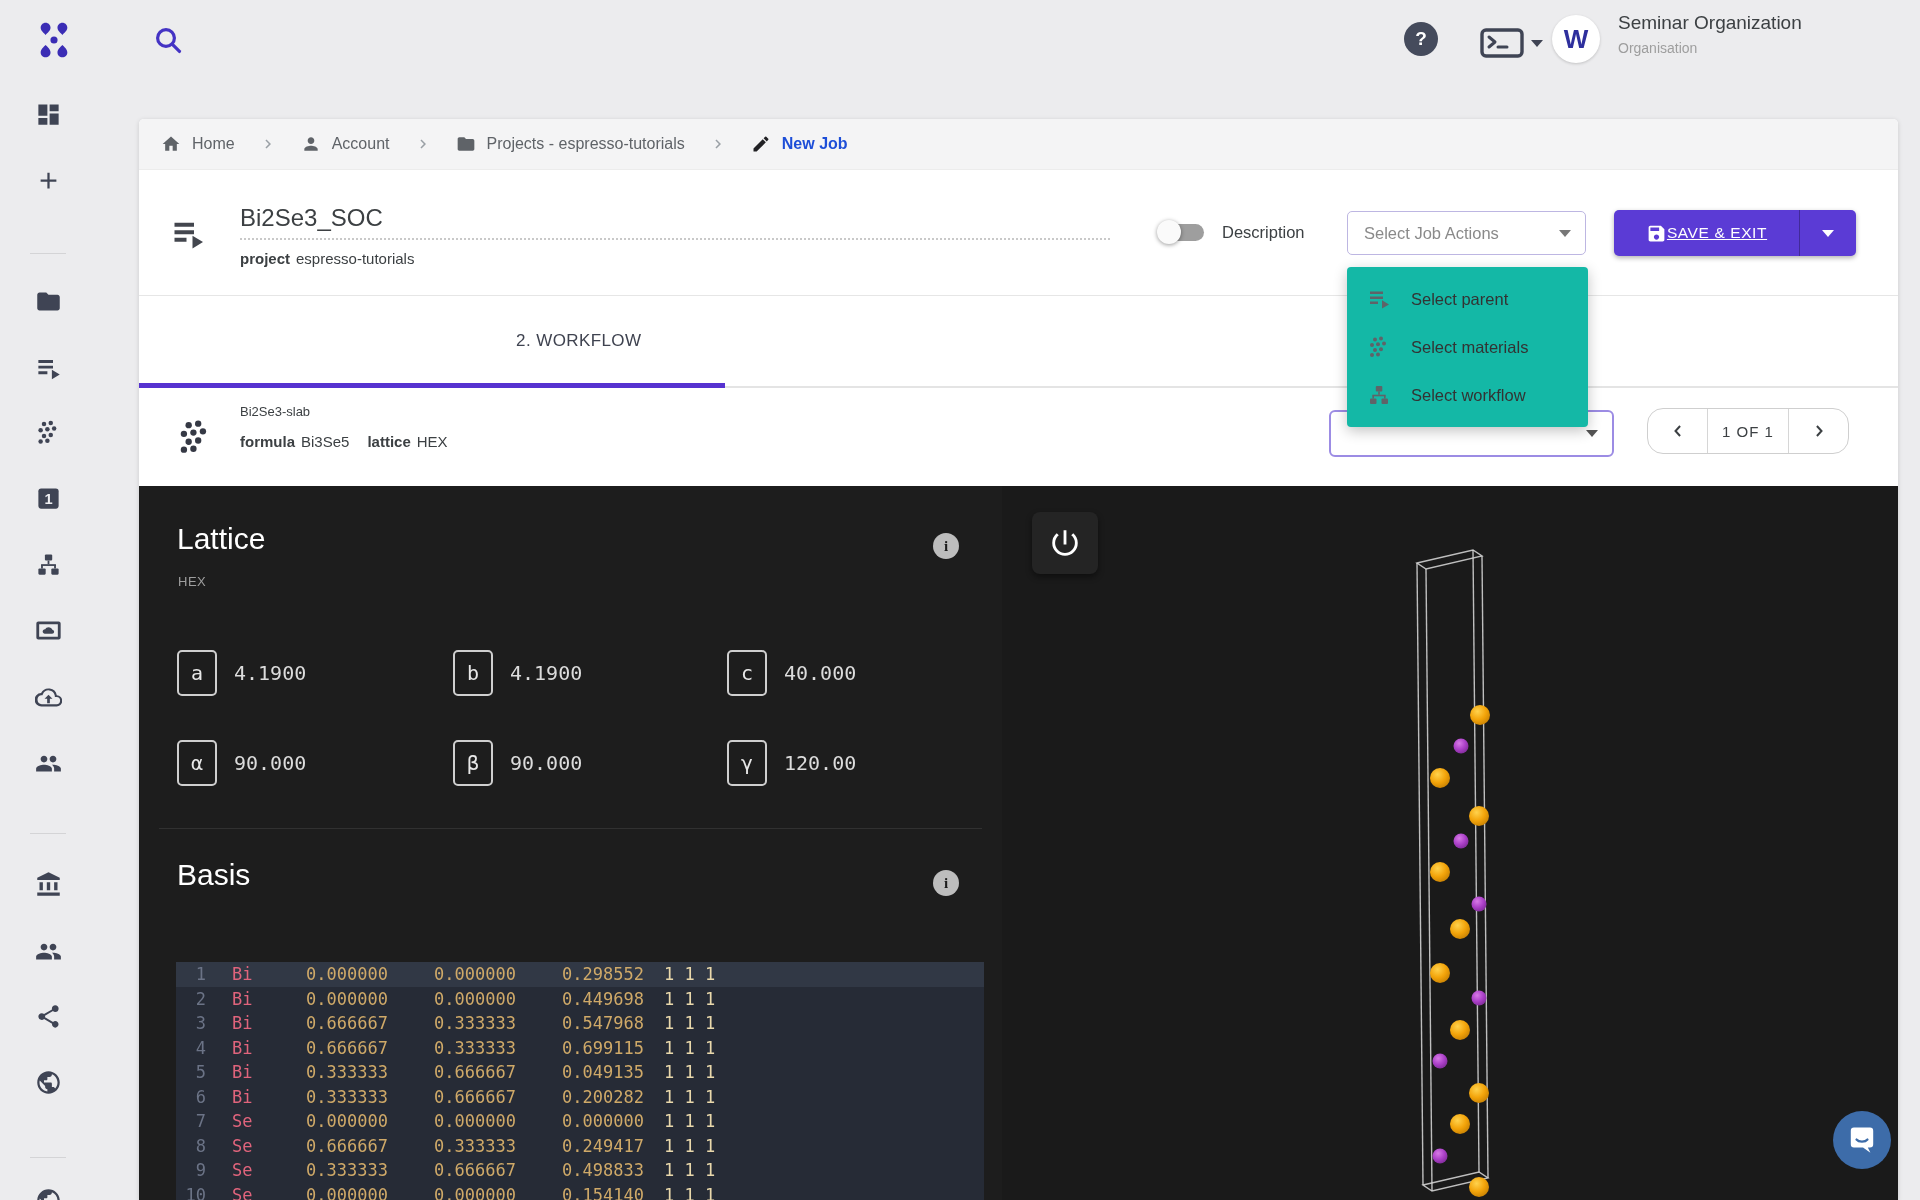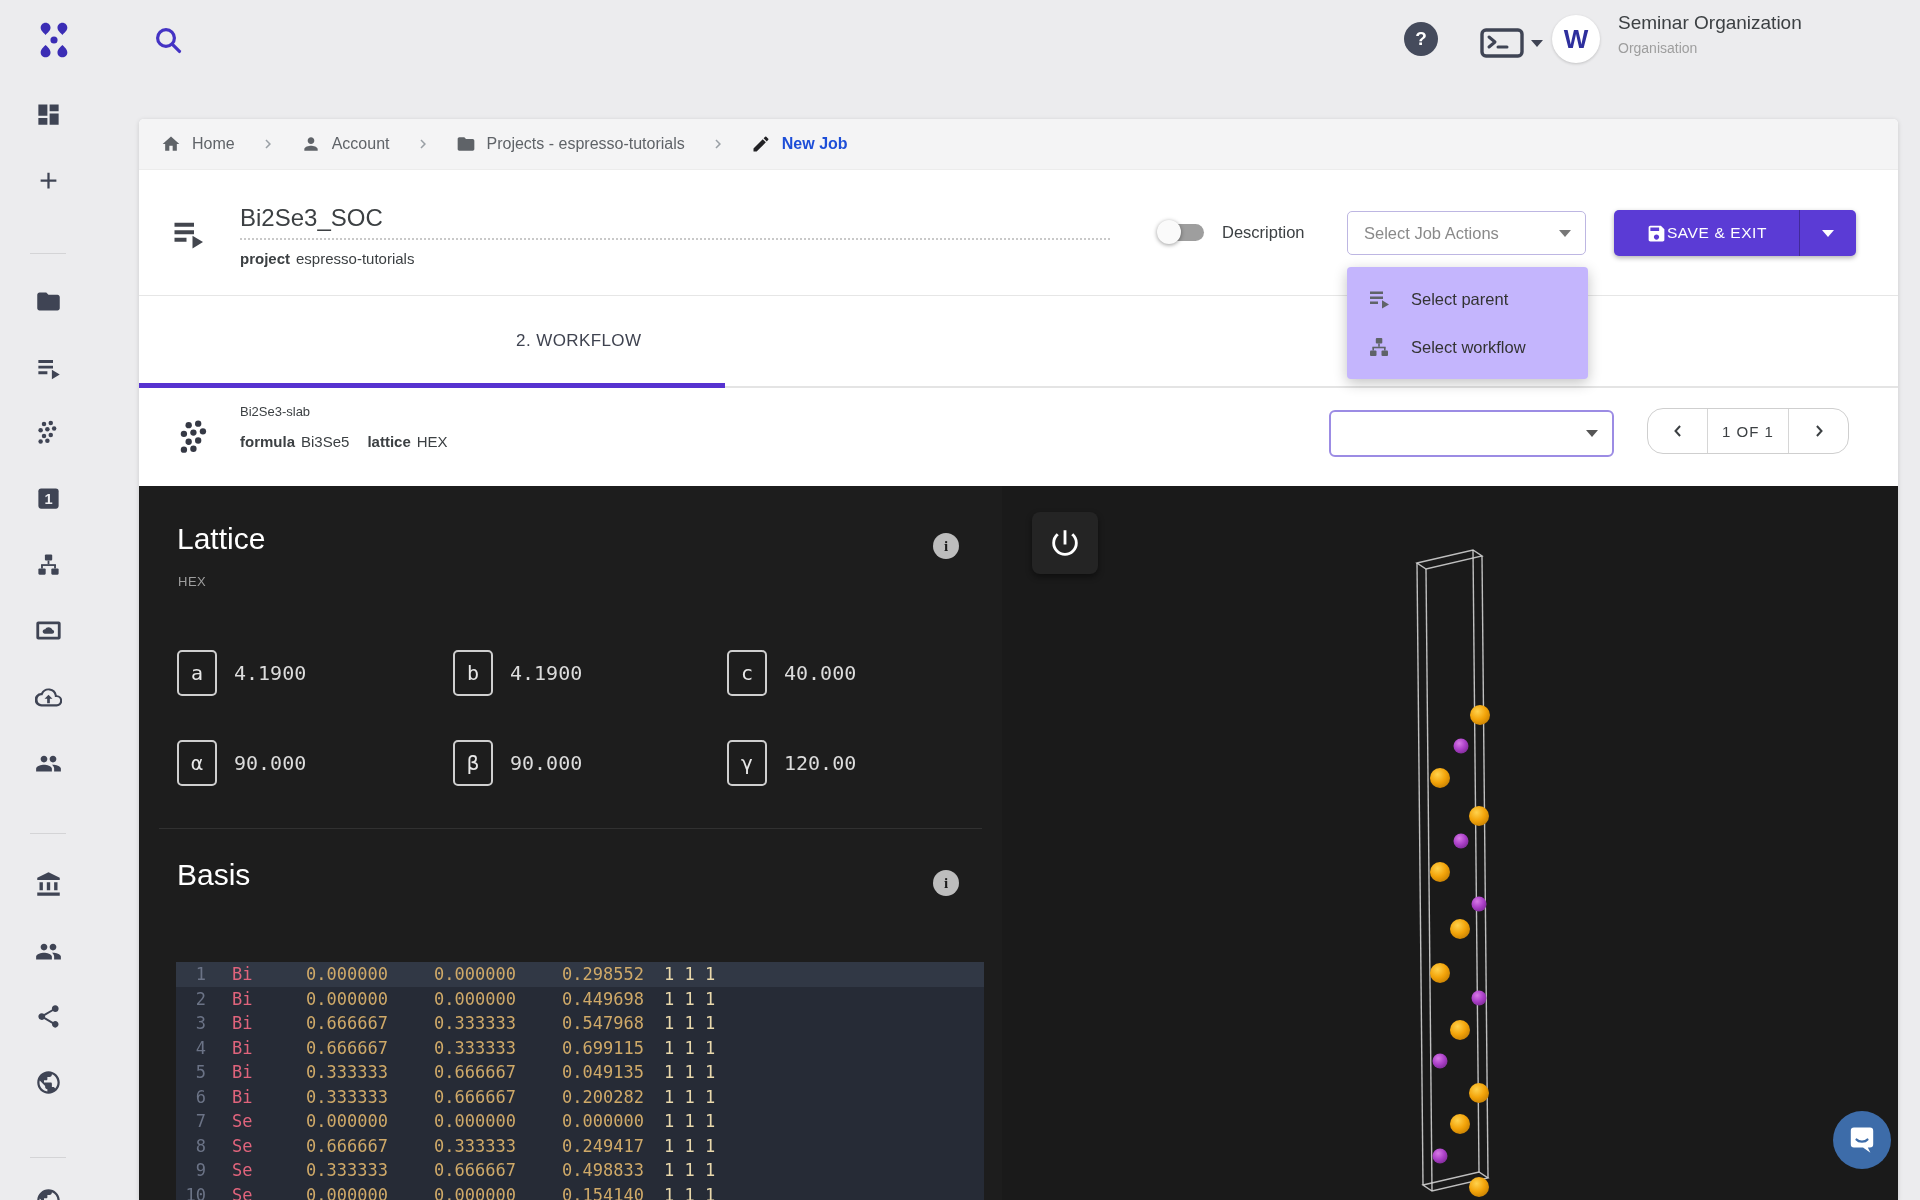--- a/index.html
+++ b/index.html
@@ -53,21 +53,21 @@
   .toggle{position:absolute;left:1021px;top:105px;width:44px;height:17px;border-radius:9px;background:#9e9e9e;cursor:pointer;}
   .toggle-knob{position:absolute;left:-3px;top:-4px;width:24px;height:24px;border-radius:50%;background:#fafafa;
                box-shadow:0 1px 4px rgba(0,0,0,.4);}
   .desc-label{position:absolute;left:1083px;top:104px;font-size:16.5px;color:#3c4043;}
   .actions-select{position:absolute;left:1208px;top:92px;width:239px;height:44px;border:1px solid #bdb6e2;border-radius:5px;
                   background:#fff;display:flex;align-items:center;box-sizing:border-box;padding-left:16px;cursor:pointer;}
   .actions-select .lbl{font-size:16.5px;color:#8a8a8a;}
   .actions-select .caret{position:absolute;right:14px;border-top-color:#777;}
   .save-btn{position:absolute;left:1475px;top:91px;width:242px;height:46px;border-radius:5px;background:#5b3bd5;
             box-shadow:0 2px 5px rgba(0,0,0,.3);display:flex;align-items:center;color:#fff;cursor:pointer;}
-  .save-main{flex:1;display:flex;align-items:center;justify-content:center;gap:0;}
+  .save-main{flex:1;display:flex;align-items:center;justify-content:center;gap:0;text-decoration:underline;}
   .save-main svg{width:21px;height:21px;fill:#fff;}
   .save-label{font-size:15.5px;font-weight:500;letter-spacing:.6px;}
   .save-split{width:1px;height:100%;background:rgba(0,0,0,.28);}
   .save-caret-zone{width:56px;display:flex;align-items:center;justify-content:center;height:100%;}
   .save-caret-zone .caret{border-top-color:#fff;border-left-width:6px;border-right-width:6px;}
   .hdr-divider{position:absolute;left:0;top:176px;width:100%;height:1px;background:#e6e6e6;}
 
   
   .tabs{position:absolute;left:0;top:177px;width:100%;height:92px;display:flex;border-bottom:2px solid #e4e4e4;box-sizing:border-box;}
   .tab{flex:1;display:flex;align-items:center;justify-content:center;font-size:17px;font-weight:500;
@@ -116,21 +116,21 @@
 
   .power-btn{position:absolute;left:30px;top:26px;width:66px;height:62px;border-radius:8px;background:#242424;
              box-shadow:0 3px 6px rgba(0,0,0,.45);display:flex;align-items:center;justify-content:center;cursor:pointer;}
   .power-btn svg{width:34px;height:34px;fill:#fff;}
   .cell-edge{fill:none;stroke:#d5d5d5;stroke-width:1.4;opacity:.88;}
 
   
   .material-select{position:absolute;left:1329px;top:410px;width:285px;height:47px;background:#fff;
                    border:2px solid #9c8ce4;border-radius:6px;box-sizing:border-box;z-index:55;cursor:pointer;}
   .material-select .caret{position:absolute;right:14px;top:18px;border-top-color:#555;}
-  .actions-menu{position:absolute;left:1347px;top:267px;width:241px;background:#c4b5fd;border-radius:4px;
+  .actions-menu{position:absolute;left:1347px;top:267px;width:241px;background:#14b8a6;border-radius:4px;
                 box-shadow:0 4px 14px rgba(0,0,0,.24);padding:8px 0;z-index:60;}
   .menu-item{height:48px;display:flex;align-items:center;padding-left:20px;gap:20px;font-size:16.5px;color:#333;cursor:pointer;}
   .menu-item svg{width:24px;height:24px;fill:#5f6368;flex:0 0 auto;}
 
   
   .chat-btn{position:absolute;left:1833px;top:1111px;width:58px;height:58px;z-index:70;cursor:pointer;}
 </style>
 </head>
 <body>
 
@@ -473,20 +473,34 @@
 </div>
 <div class="actions-menu" id="actions-menu">
     <div class="menu-item">
       <svg viewBox="0 0 24 24">
         <path d="M3 4.5h13v2.6H3zM3 9.5h13v2.6H3zM3 14.5h8v2.6H3zM15 13.2l7 4.2-7 4.2z"></path>
       </svg>
       <span>Select parent</span>
     </div>
     <div class="menu-item">
       <svg viewBox="0 0 24 24">
+        <circle cx="8" cy="4.5" r="2"></circle>
+        <circle cx="14" cy="3.6" r="2"></circle>
+        <circle cx="5" cy="10" r="2"></circle>
+        <circle cx="11" cy="9.2" r="2"></circle>
+        <circle cx="17" cy="8.4" r="2"></circle>
+        <circle cx="8" cy="15" r="2"></circle>
+        <circle cx="14" cy="14.2" r="2"></circle>
+        <circle cx="5" cy="20" r="2"></circle>
+        <circle cx="11" cy="19.4" r="2"></circle>
+      </svg>
+      <span>Select materials</span>
+    </div>
+    <div class="menu-item">
+      <svg viewBox="0 0 24 24">
         <rect x="8.8" y="3" width="6.5" height="5.5" rx="1"></rect>
         <rect x="3" y="15.5" width="6.5" height="5.5" rx="1"></rect>
         <rect x="14.5" y="15.5" width="6.5" height="5.5" rx="1"></rect>
         <path d="M11.2 8.5h1.6v3.2h-1.6z"></path>
         <path d="M5.4 11.7h13.2v1.6H5.4z"></path>
         <path d="M5.4 12.4h1.6v3.1H5.4zM17 12.4h1.6v3.1H17z"></path>
       </svg>
       <span>Select workflow</span>
     </div>
   </div>

